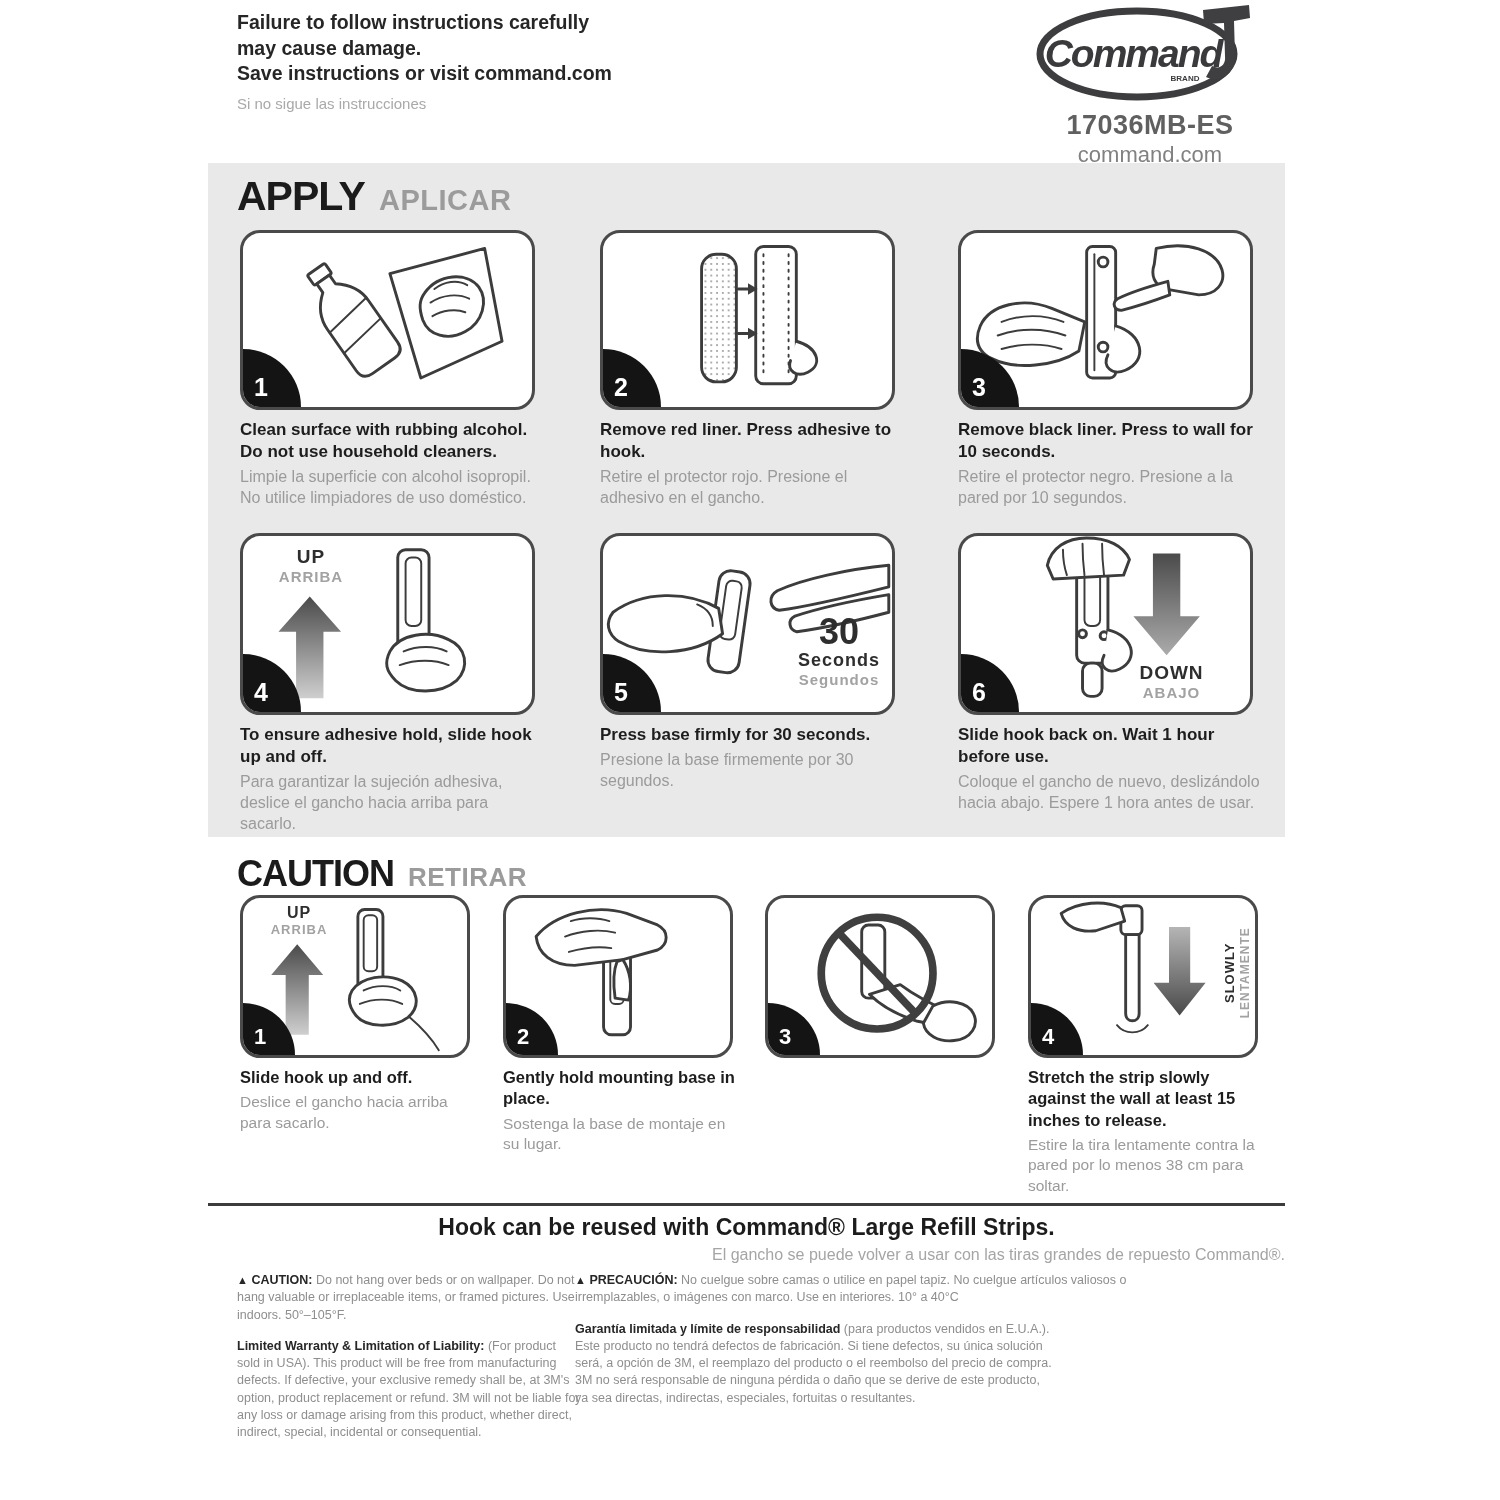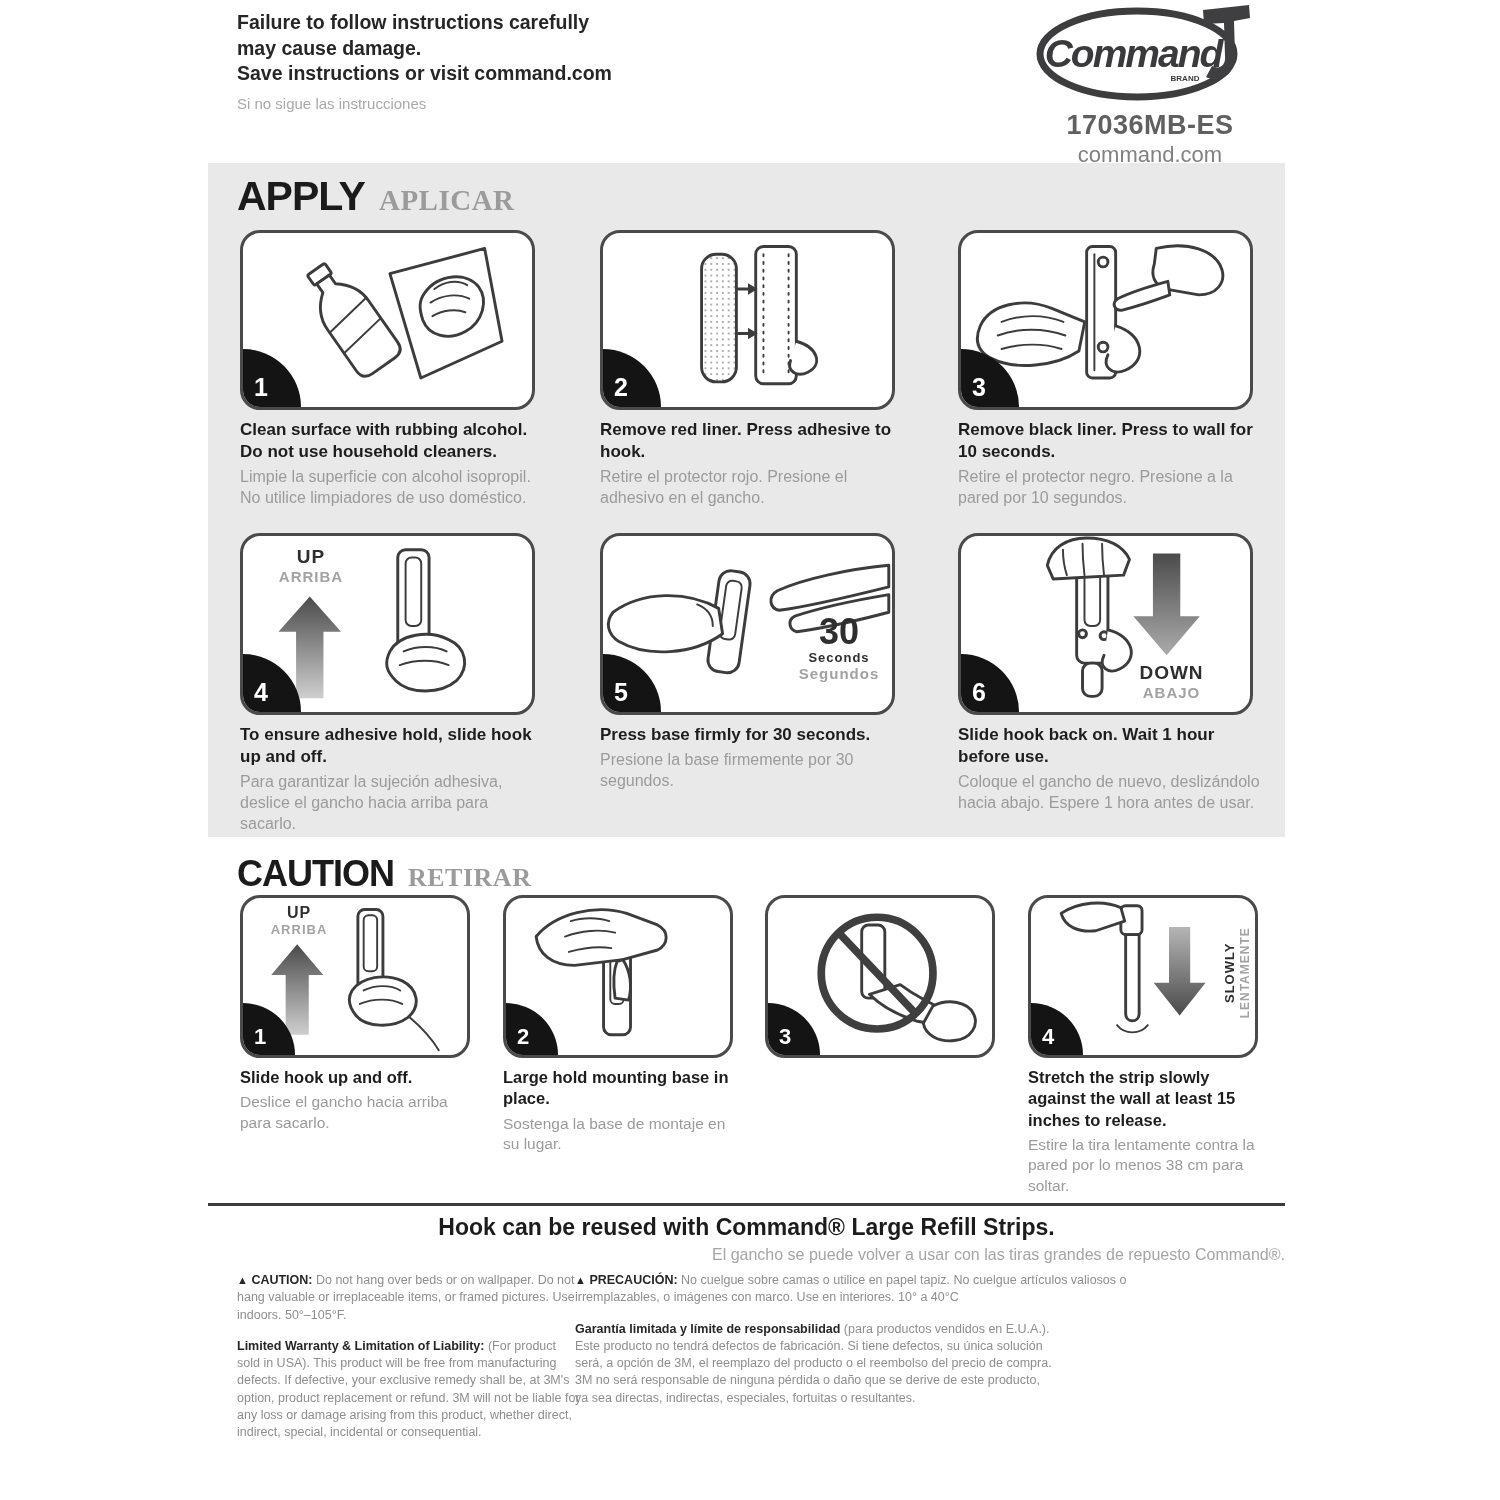--- a/index.html
+++ b/index.html
@@ -12,21 +12,21 @@
   .hw-es{font-size:15px;line-height:1.5;color:#a9a9a9;margin-top:42px;}
   .hw-es.first{margin-top:6px;}
   .logo-wrap{position:absolute;left:1030px;top:4px;width:240px;text-align:center;}
   .prod-code{font-weight:bold;font-size:27px;color:#606060;letter-spacing:.5px;margin-top:2px;}
   .prod-site{font-size:22px;color:#818181;margin-top:1px;}
 
   
   .apply-panel{position:absolute;left:208px;top:163px;width:1077px;height:674px;background:#e9e9ea;}
   .sec-title{position:absolute;display:flex;align-items:baseline;gap:14px;}
   .sec-title .en{font-weight:900;color:#1b1b1b;letter-spacing:-1px;}
-  .sec-title .es{color:#9b9b9b;font-weight:bold;letter-spacing:.5px;font-family:Liberation Serif, serif;}
+  .sec-title .es{color:#9b9b9b;font-weight:bold;letter-spacing:.5px;}
   .apply-title .en{font-size:41px;}
   .apply-title .es{font-size:29px;}
   .remove-title .en{font-size:36px;}
   .remove-title .es{font-size:26px;}
 
   
   .step{position:absolute;}
   .sbox{position:relative;background:#fff;border:3px solid #4a4a4a;border-radius:20px;overflow:hidden;}
   .sbox svg{position:absolute;left:0;top:0;}
   .badge{position:absolute;left:0;bottom:0;background:#141414;border-top-right-radius:100%;}
@@ -41,21 +41,21 @@
   .cap-r .cap-en{font-size:16.5px;}
   .cap-r .cap-es{font-size:15.5px;}
 
   
   .illab{position:absolute;text-align:center;}
   .illab .b{font-weight:bold;color:#2e2e2e;letter-spacing:1px;}
   .illab .g{color:#a2a2a2;font-weight:bold;letter-spacing:1px;}
   .lab-updown .b{font-size:19px;}
   .lab-updown .g{font-size:15px;}
   .lab-30 .n{font-weight:bold;font-size:36px;color:#2e2e2e;line-height:1;}
-  .lab-30 .b{font-size:13px;display:block;}
+  .lab-30 .b{font-size:18px;display:block;}
   .lab-30 .g{font-size:15px;display:block;}
   .lab-rot{transform:rotate(-90deg);transform-origin:center;white-space:nowrap;line-height:1.2;}
   .lab-rot .b{font-size:13px;}
   .lab-rot .g{font-size:12px;display:block;}
   .lab-sm .b{font-size:16px;}
   .lab-sm .g{font-size:13px;}
 
   
   .sep{position:absolute;left:208px;top:1203px;width:1077px;height:2.5px;background:#3c3c3c;}
   .reuse-en{position:absolute;left:208px;top:1214px;width:1077px;text-align:center;
@@ -309,21 +309,21 @@
         <rect class="ln2" x="107" y="54" width="14" height="56" rx="5"></rect>
         <path class="fw" d="M30 40 C50 16 92 6 124 16 L156 28 C168 34 168 48 156 54 L120 64 L70 70 C46 70 32 58 30 40 Z"></path>
         <path class="ln2" d="M66 24 C78 20 94 20 106 24 M60 40 C76 34 96 32 112 36 M64 56 C78 52 94 50 108 52"></path>
         <path class="fw" d="M120 64 C128 76 130 92 126 106 L112 104 C110 90 110 76 114 66 Z"></path>
       </svg>
       <div class="badge badge-r">
           <span>2</span>
         </div>
     </div>
     <div class="cap cap-r">
-      <div class="cap-en">Large hold mounting base in place.</div>
+      <div class="cap-en">Gently hold mounting base in place.</div>
       <div class="cap-es">Sostenga la base de montaje en su lugar.</div>
     </div>
   </div>
 
   <div class="step" style="left:765px;top:895px;width:240px;">
     <div class="sbox" style="width:224px;height:157px;">
       <svg width="224" height="157" viewBox="0 0 230 163">
         <rect class="fw" x="96" y="28" width="24" height="76" rx="7"></rect>
         <path class="fw" d="M104 100 C116 112 134 122 154 128 L186 134 L190 120 C172 112 152 102 136 90 Z"></path>
         <path class="fw" d="M170 112 C186 104 206 108 212 120 C218 132 210 146 192 148 C176 150 162 142 160 130 Z"></path>

